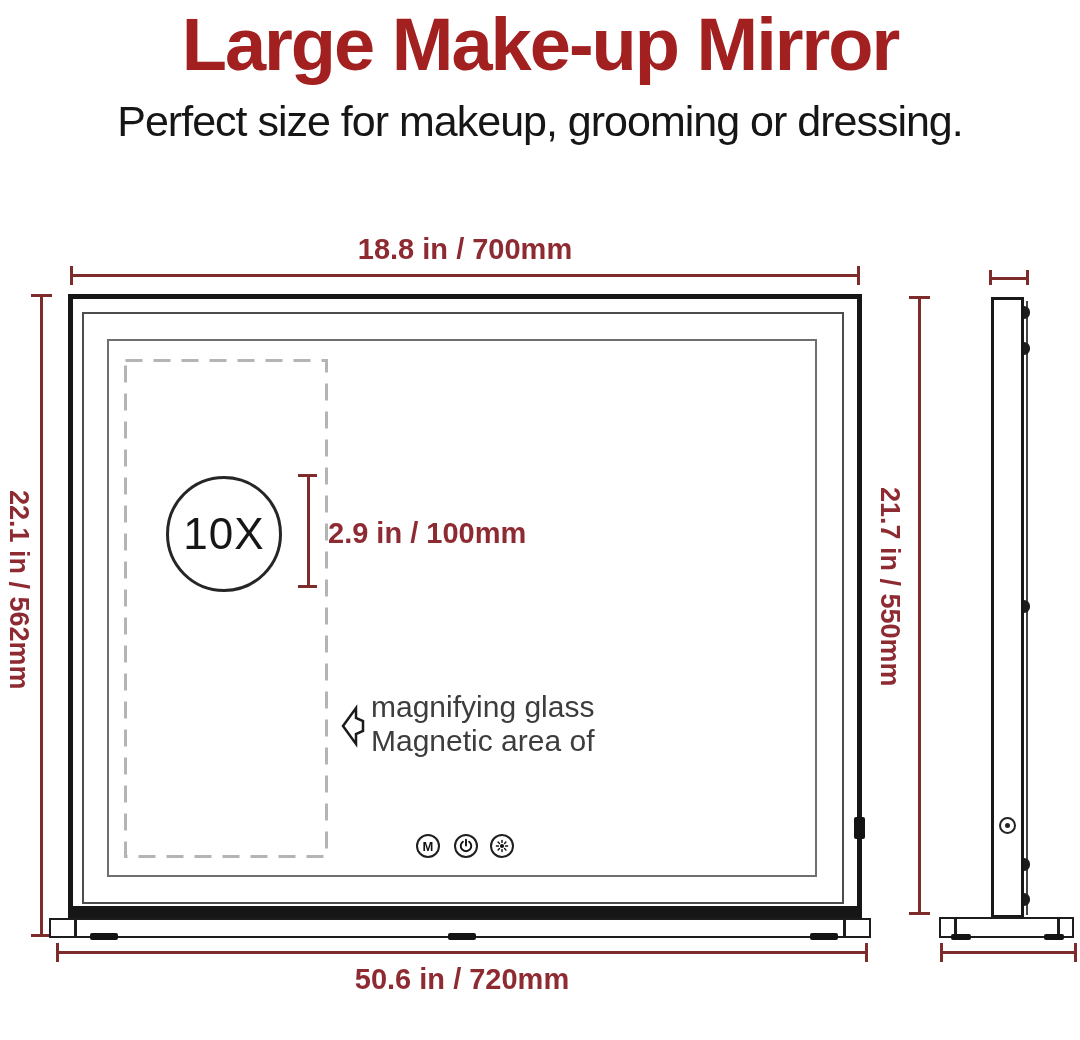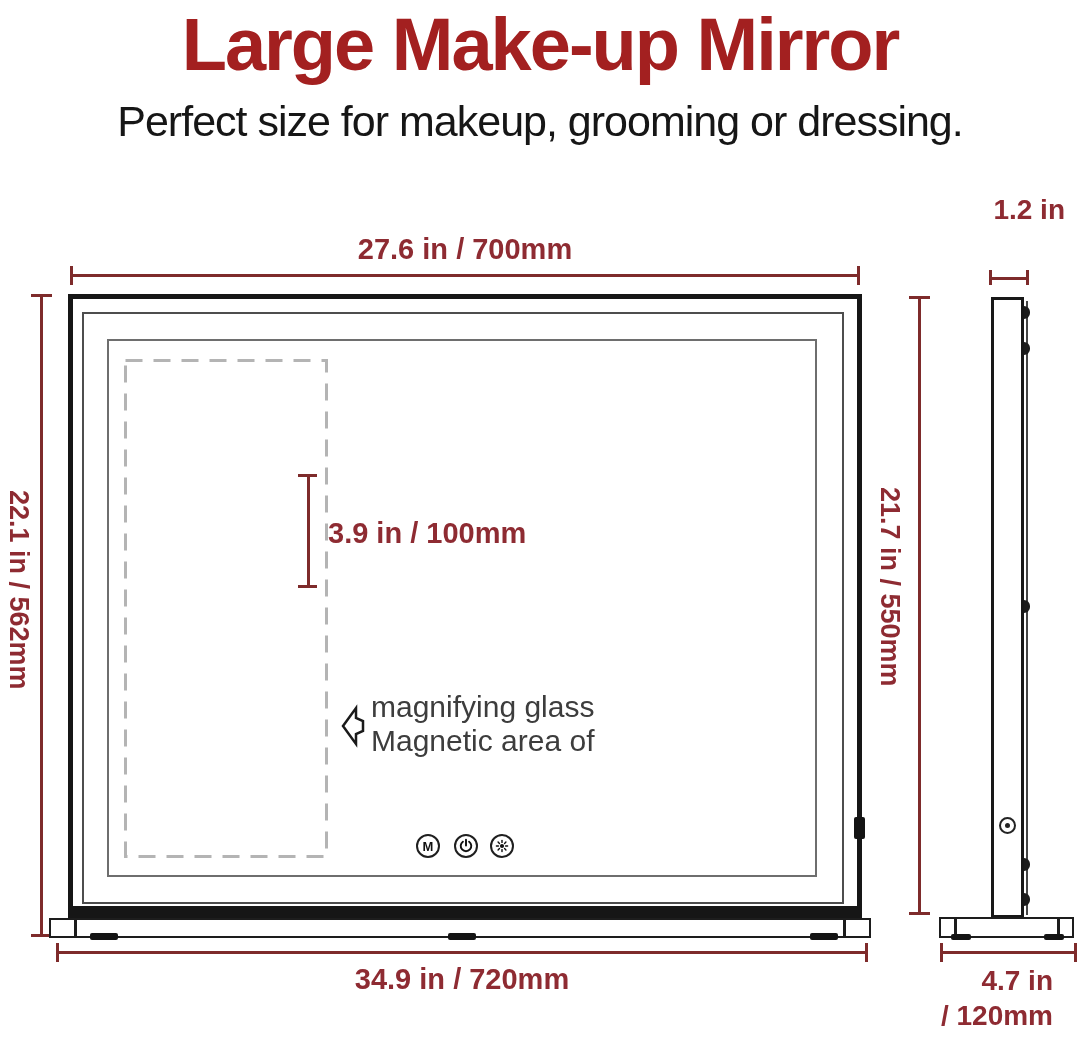--- a/index.html
+++ b/index.html
@@ -114,43 +114,46 @@
   .right-label-block { text-align: right; line-height: 34px; }
 </style>
 </head>
 <body>
 
 <div class="canvas">
 
   <div class="abs subtitle">Perfect size for makeup, grooming or dressing.</div>
   <div class="abs title">Large Make-up Mirror</div>
 
-  <div class="abs dim-text" style="left:70px; top:233px; width:790px; text-align:center;">27.6 in / 700mm</div>
+  <div class="abs dim-text" style="left:70px; top:233px; width:790px; text-align:center;">18.8 in / 700mm</div>
   <div class="abs hline" style="left:70px; top:274px; width:790px;"></div>
   <div class="abs tick-v" style="left:70px; top:266px;"></div>
   <div class="abs tick-v" style="left:857px; top:266px;"></div>
 
   <div class="abs vert-label" style="left:3px; top:490px;">22.1 in / 562mm</div>
   <div class="abs vline" style="left:40px; top:296px; height:641px;"></div>
   <div class="abs tick-h" style="left:31px; top:294px;"></div>
   <div class="abs tick-h" style="left:31px; top:934px;"></div>
 
   <div class="abs mirror-frame"></div>
   <div class="abs bezel-line"></div>
   <div class="abs led-line"></div>
 
   <svg class="abs" style="left:124px; top:359px;" width="204" height="499">
     <rect x="1.5" y="1.5" width="201" height="496" fill="none" stroke="#b4b4b4" stroke-width="3" stroke-dasharray="17 11"></rect>
   </svg>
 
+  <div class="abs magnifier-circle">
+    <span>10X</span>
+  </div>
 
   <div class="abs vline" style="left:307px; top:476px; height:112px;"></div>
   <div class="abs tick-h" style="left:298px; top:474px; width:19px;"></div>
   <div class="abs tick-h" style="left:298px; top:585px; width:19px;"></div>
-  <div class="abs dim-text" style="left:328px; top:517px;">3.9 in / 100mm</div>
+  <div class="abs dim-text" style="left:328px; top:517px;">2.9 in / 100mm</div>
 
   <svg class="abs" style="left:341px; top:702px;" width="24" height="48" viewBox="0 0 24 48">
     <polygon points="2,24 15,6 15,16 22,19 22,29 15,32 15,42" fill="#ffffff" stroke="#1a1a1a" stroke-width="2.5" stroke-linejoin="miter"></polygon>
   </svg>
   <div class="abs magnetic-note">
     <div>magnifying glass</div>
     <div>Magnetic area of</div>
   </div>
 
   <div class="abs ctrl-btn" style="left:416px;">
@@ -183,29 +186,28 @@
   <div class="abs front-base"></div>
   <div class="abs base-cap" style="left:74px;"></div>
   <div class="abs base-cap" style="left:843px;"></div>
   <div class="abs foot" style="left:90px;  width:28px;"></div>
   <div class="abs foot" style="left:448px; width:28px;"></div>
   <div class="abs foot" style="left:810px; width:28px;"></div>
 
   <div class="abs hline" style="left:56px; top:951px; width:812px;"></div>
   <div class="abs tick-v" style="left:56px;  top:943px;"></div>
   <div class="abs tick-v" style="left:865px; top:943px;"></div>
-  <div class="abs dim-text" style="left:56px; top:963px; width:812px; text-align:center;">34.9 in / 720mm</div>
+  <div class="abs dim-text" style="left:56px; top:963px; width:812px; text-align:center;">50.6 in / 720mm</div>
 
   <div class="abs vert-label" style="left:874px; top:487px;">21.7 in / 550mm</div>
   <div class="abs vline" style="left:918px; top:298px; height:617px;"></div>
   <div class="abs tick-h" style="left:909px; top:296px;"></div>
   <div class="abs tick-h" style="left:909px; top:912px;"></div>
 
   <div class="abs dim-text dim-text-sm right-label-block" style="left:890px; top:193px; width:175px;">
-    <div>1.2 in</div>
   </div>
   <div class="abs hline" style="left:989px; top:277px; width:40px;"></div>
   <div class="abs tick-v" style="left:989px;  top:270px; height:15px;"></div>
   <div class="abs tick-v" style="left:1026px; top:270px; height:15px;"></div>
 
   <div class="abs side-body"></div>
   <div class="abs side-back-line"></div>
   <div class="abs side-bump" style="top:306px;"></div>
   <div class="abs side-bump" style="top:342px;"></div>
   <div class="abs side-bump" style="top:600px;"></div>
@@ -217,18 +219,14 @@
 
   <div class="abs side-base"></div>
   <div class="abs side-base-cap" style="left:954px;"></div>
   <div class="abs side-base-cap" style="left:1057px;"></div>
   <div class="abs side-foot" style="left:951px;"></div>
   <div class="abs side-foot" style="left:1044px;"></div>
 
   <div class="abs hline" style="left:940px; top:951px; width:137px;"></div>
   <div class="abs tick-v" style="left:940px;  top:943px;"></div>
   <div class="abs tick-v" style="left:1074px; top:943px;"></div>
-  <div class="abs dim-text dim-text-sm right-label-block" style="left:885px; top:963px; width:168px; line-height:35px;">
-    <div>4.7 in</div>
-    <div>/ 120mm</div>
-  </div>
 
 </div>
 
 </body></html>

